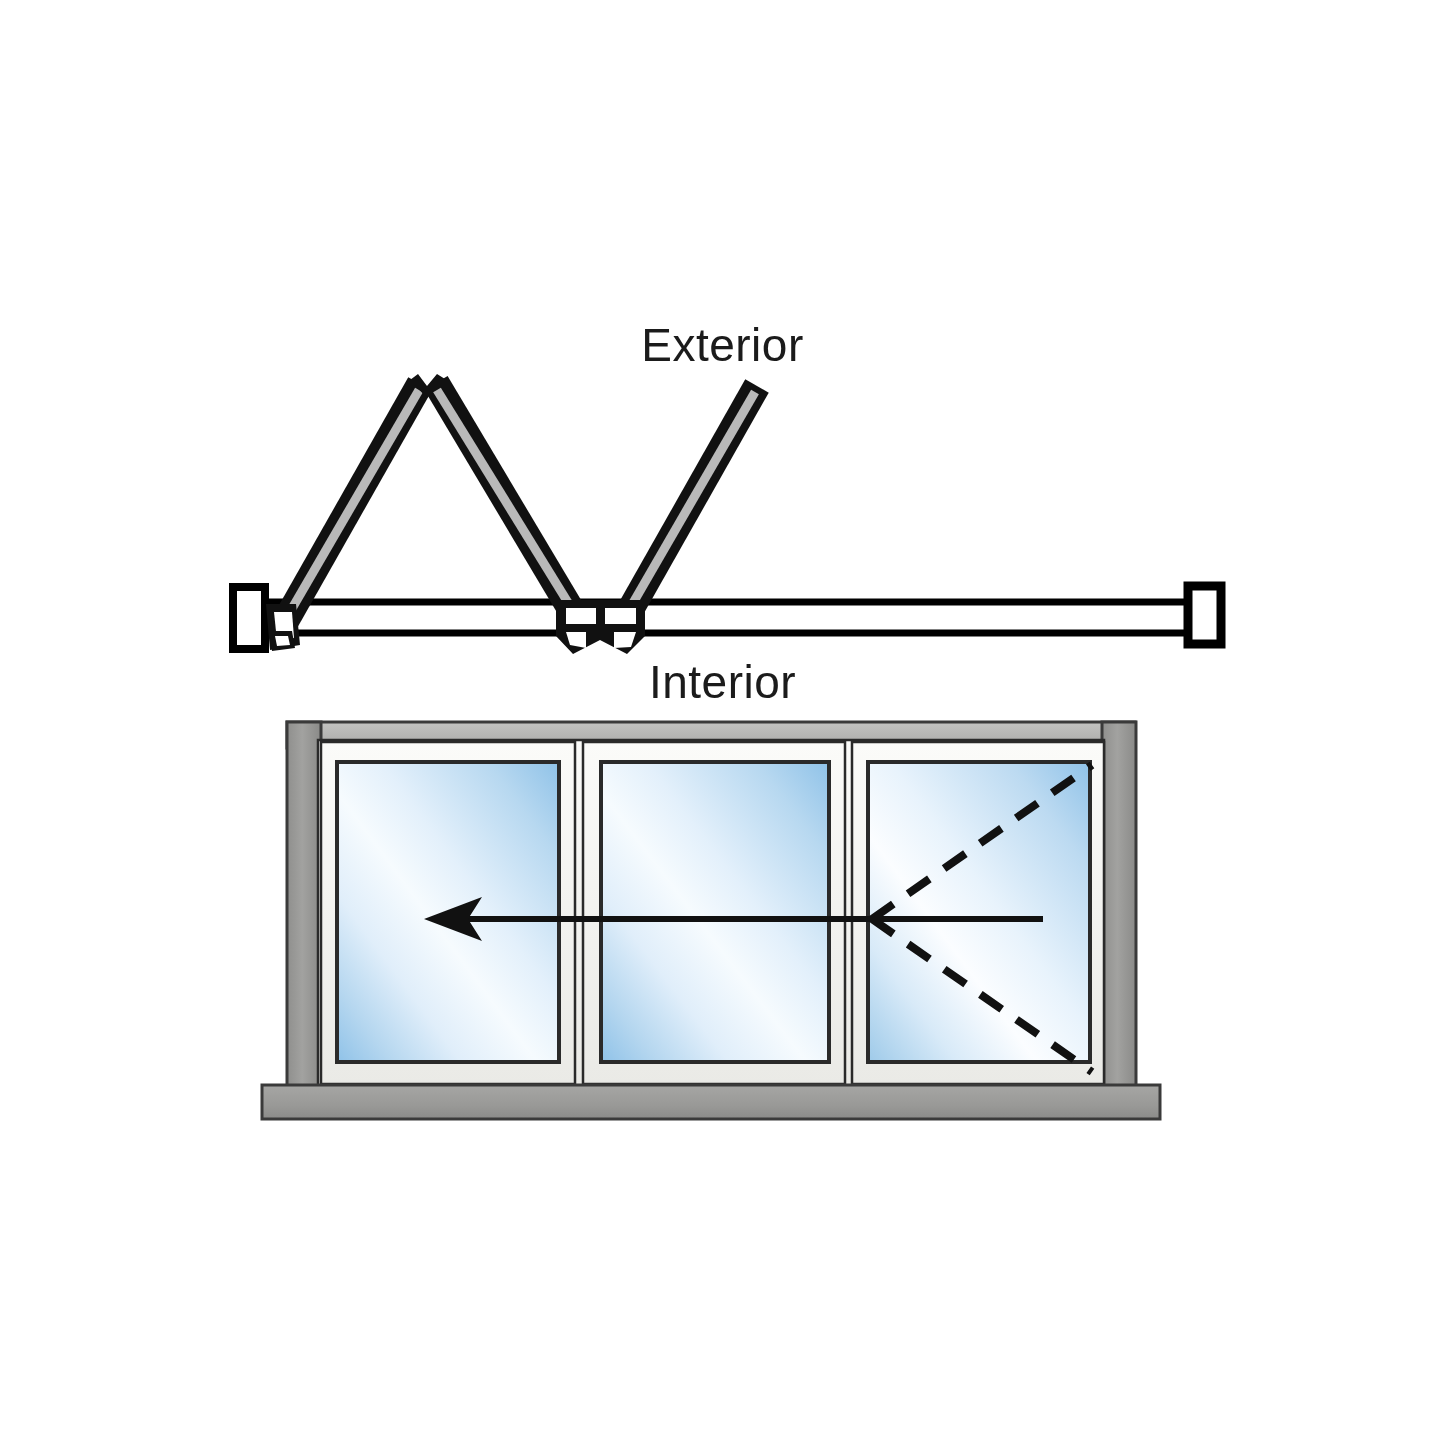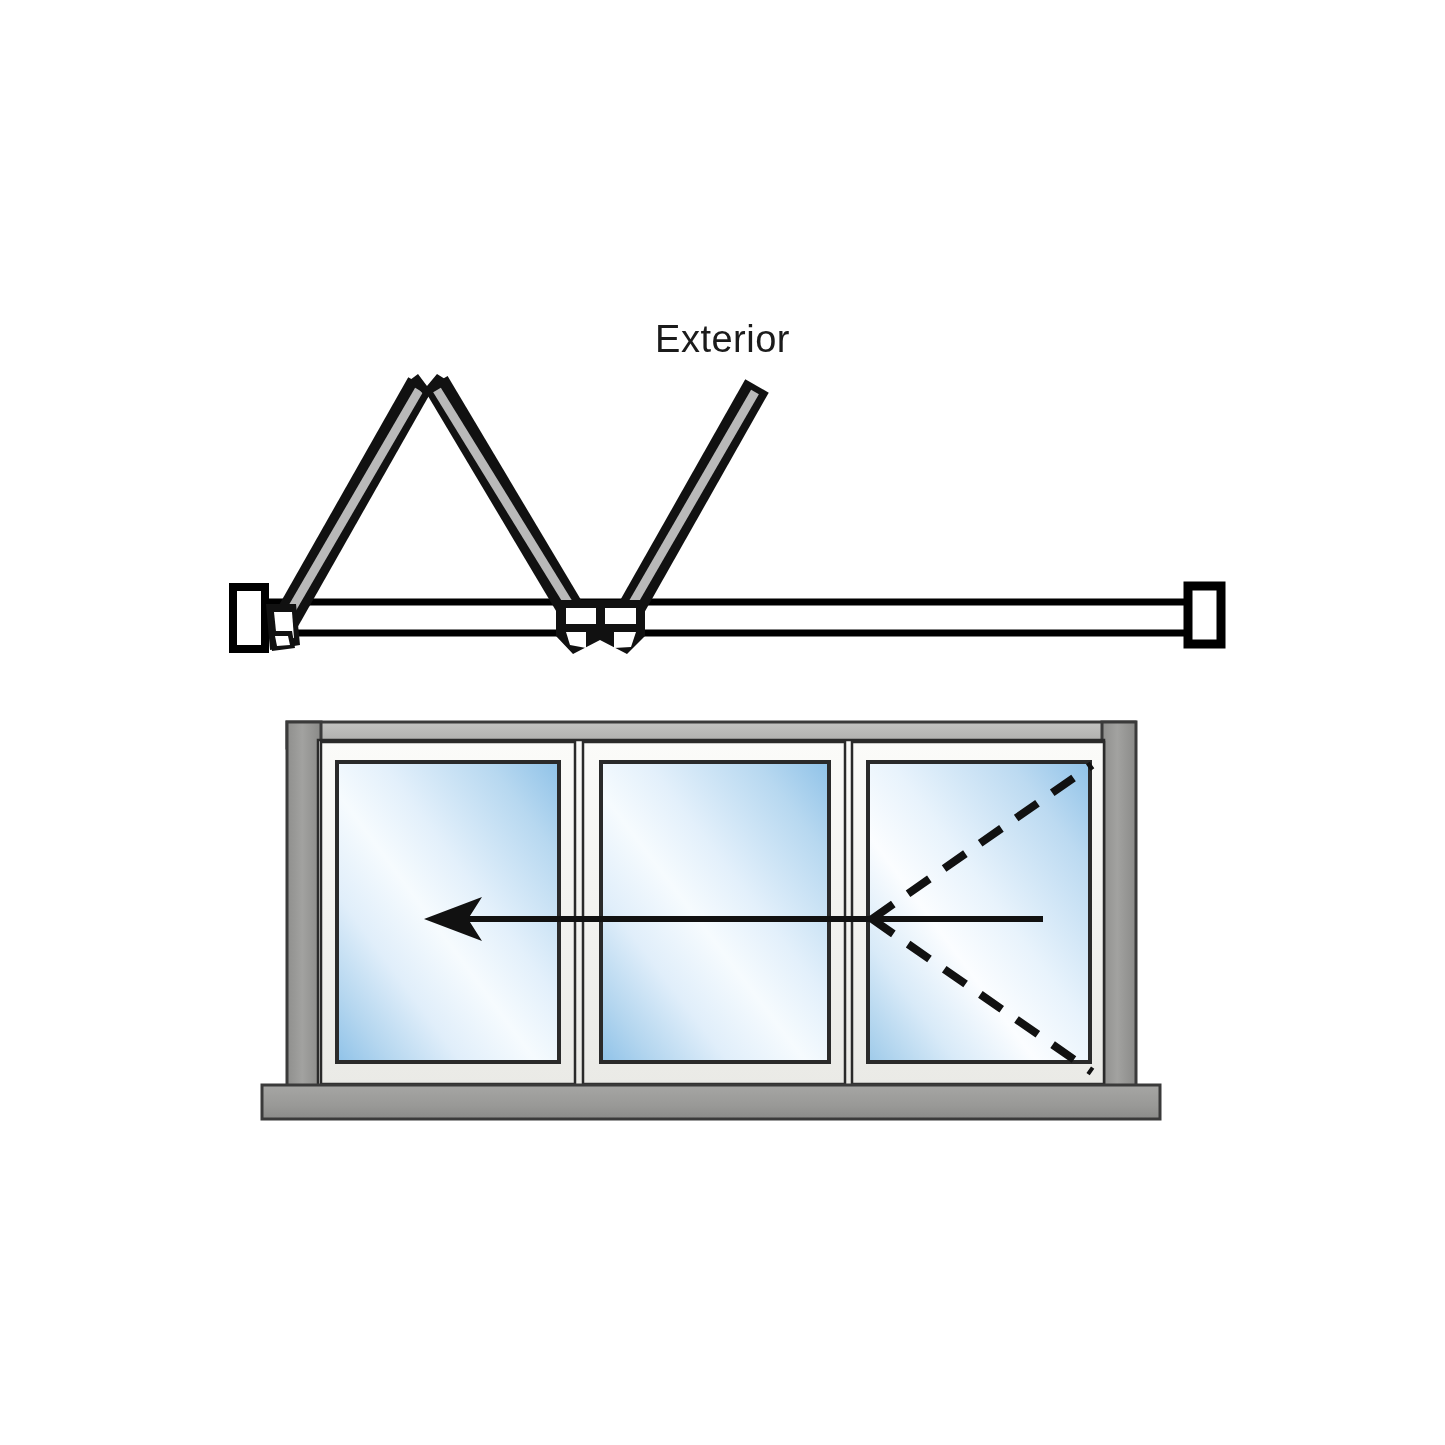--- a/index.html
+++ b/index.html
@@ -17,21 +17,21 @@
   #stage {
     position: absolute;
     left: 0; top: 0;
     width: 1445px;
     height: 1445px;
     background: #ffffff;
   }
   .label {
     position: absolute;
     font-family: "Liberation Sans", sans-serif;
-    font-size: 38px;
+    font-size: 46px;
     font-weight: 400;
     color: #1b1b1b;
     letter-spacing: 0.5px;
     white-space: nowrap;
     text-align: center;
   }
   #label-exterior {
     left: 0; top: 318px;
     width: 1445px;
   }
@@ -47,20 +47,21 @@
     overflow: visible;
   }
 </style>
 </head>
 <body>
 
 <div id="stage">
 
   <div class="label" id="label-exterior">Exterior</div>
 
+  <div class="label" id="label-interior">Interior</div>
 
   <svg class="fig" viewBox="0 0 1445 1445">
     <defs>
       <linearGradient id="glassGrad" x1="1" y1="0" x2="0" y2="1">
         <stop offset="0%" stop-color="#8fc2e8"></stop>
         <stop offset="16%" stop-color="#b7d8f0"></stop>
         <stop offset="40%" stop-color="#e3f0fb"></stop>
         <stop offset="55%" stop-color="#f6fbfe"></stop>
         <stop offset="72%" stop-color="#e0eefa"></stop>
         <stop offset="88%" stop-color="#b4d6ef"></stop>

